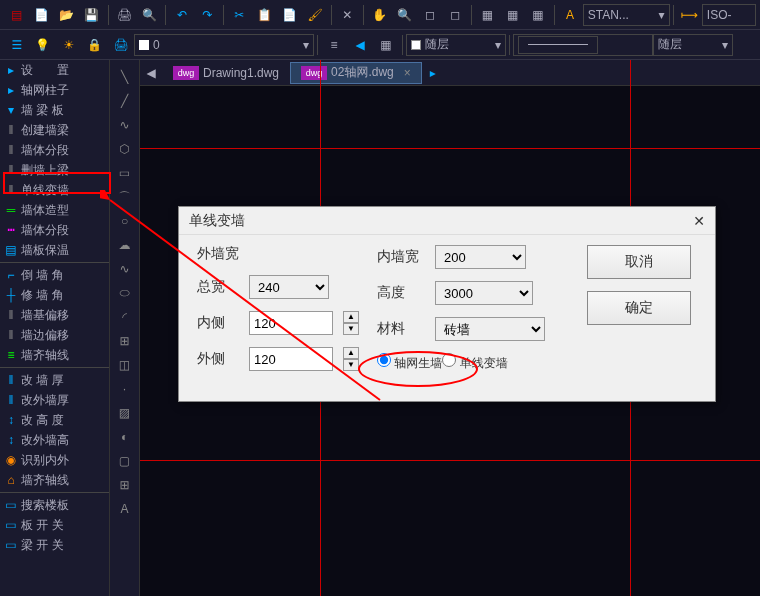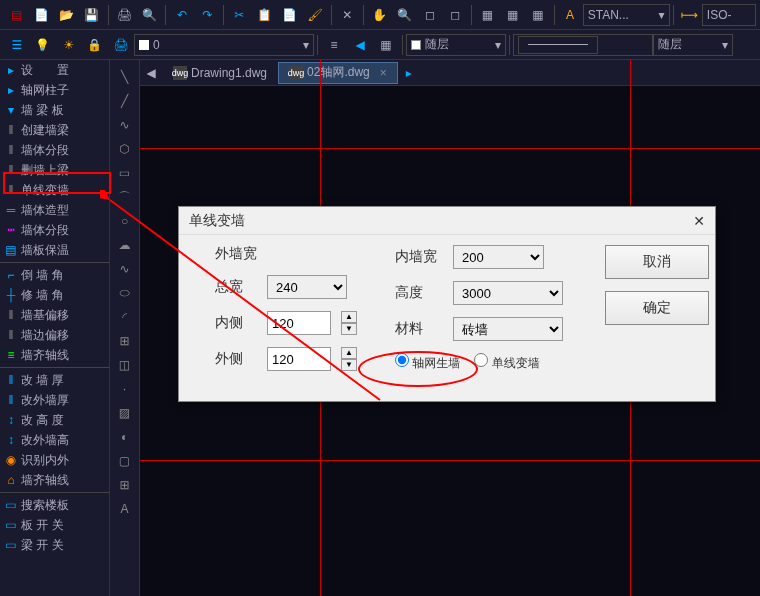--- a/index.html
+++ b/index.html
@@ -15,39 +15,39 @@
 .sidebar-left{width:110px;background:#1a1a2e;border-right:1px solid #333;overflow-y:auto}
 .side-item{display:flex;align-items:center;padding:2px 3px;color:#aab;cursor:pointer;height:20px;font-size:13px}
 .side-icon{width:16px;height:16px;margin-right:2px;display:flex;align-items:center;justify-content:center;font-size:12px}
 .side-hr{height:1px;background:#444;margin:2px 0}
 .vtoolbar{width:30px;background:#1a1a2e;border-right:1px solid #333;display:flex;flex-direction:column;align-items:center;padding-top:5px}
 .vt-btn{width:24px;height:22px;margin:1px 0;display:flex;align-items:center;justify-content:center;cursor:pointer;color:#888}
 .canvas-area{flex:1;background:#0a0a14;position:relative;overflow:hidden}
 .tabs{height:26px;background:#1a1a2e;display:flex;align-items:center;border-bottom:1px solid #333}
 .tab{padding:2px 10px;color:#aab;display:flex;align-items:center;gap:4px;border:1px solid transparent;height:22px;font-size:12px}
 .tab.active{background:#2a4060;border:1px solid #4a70a0}
-.tab-icon{width:14px;height:14px;background:#404040;font-size:9px;display:flex;align-items:center;justify-content:center;color:#fff}
+.tab-icon{width:26px;height:14px;background:#a21caf;font-size:9px;display:flex;align-items:center;justify-content:center;color:#fff}
 .tab-close{margin-left:6px;color:#888;cursor:pointer}
 .grid-line-h{position:absolute;left:0;right:0;height:1px;background:#c00}
 .grid-line-v{position:absolute;top:0;bottom:0;width:1px;background:#c00}
 .dialog{position:absolute;left:178px;top:206px;width:538px;height:196px;background:#f0f0f0;border:1px solid #888;box-shadow:2px 2px 8px rgba(0,0,0,.5)}
 .dlg-title{height:28px;display:flex;align-items:center;justify-content:space-between;padding:0 10px;border-bottom:1px solid #ddd}
 .dlg-title span{font-size:14px;color:#333}
 .dlg-close{font-size:16px;cursor:pointer;color:#333}
-.dlg-body{padding:10px 36px;display:grid;grid-template-columns:170px 200px 140px;gap:0 10px}
+.dlg-body{padding:10px 18px;display:grid;grid-template-columns:170px 200px 140px;gap:0 10px}
 .col{display:flex;flex-direction:column;gap:12px}
 .fld{display:flex;align-items:center;gap:8px}
 .fld label{width:44px;font-size:14px;color:#333}
 .fld select,.fld input{height:24px;border:1px solid #999;padding:0 4px;font-size:13px}
 .fld select{width:80px}
-.fld input{width:64px}
+.fld input{width:84px}
 .spin{display:flex;flex-direction:column;margin-left:2px}
 .spin button{width:16px;height:12px;font-size:8px;border:1px solid #999;background:#eee;line-height:8px;cursor:pointer}
 .btn{width:104px;height:34px;border:1px solid #888;background:linear-gradient(#f8f8f8,#e8e8e8);font-size:14px;color:#333;cursor:pointer}
-.radio-row{display:flex;align-items:flex-end;gap:14px;font-size:14px;color:#333}
+.radio-row{display:flex;align-items:flex-end;font-size:14px;color:#333}
 .radio-row input{width:14px;height:14px}
 .highlight-box{position:absolute;left:3px;top:172px;width:108px;height:22px;border:2px solid #f00;pointer-events:none}
 .arrow-svg{position:absolute;left:100px;top:190px;pointer-events:none}
 .red-ellipse{position:absolute;left:358px;top:351px;width:120px;height:36px;border:2px solid #f00;border-radius:50%;pointer-events:none}
 </style>
 </head>
 <body>
 
 <div class="toolbar-row">
   <div class="tb-btn">
@@ -365,21 +365,21 @@
           </div>
       </div>
     </div>
     <div class="col">
       <div class="fld">
         <label style="width:50px">内墙宽</label>
         <select style="width:91px"><option>200</option></select>
       </div>
       <div class="fld">
         <label style="width:50px">高度</label>
-        <select style="width:110px"><option>3000</option></select>
+        <select style="width:98px"><option>3000</option></select>
       </div>
       <div class="fld">
         <label style="width:50px">材料</label>
         <select style="width:110px"><option>砖墙</option></select>
       </div>
       <div class="radio-row">
         <label><input type="radio" name="r" checked="" style=""> <span>轴网生墙</span></label>
         <label><input type="radio" name="r" style=""> <span>单线变墙</span></label>
       </div>
     </div>

